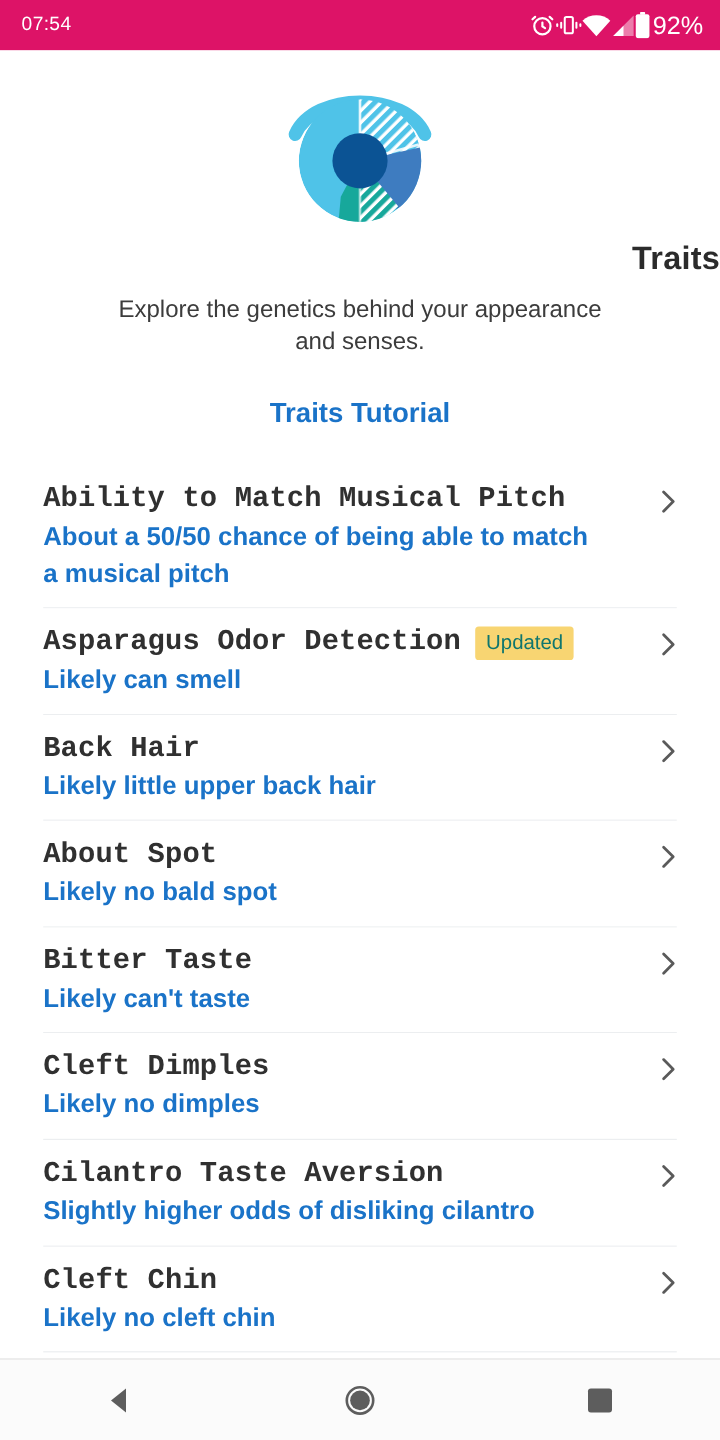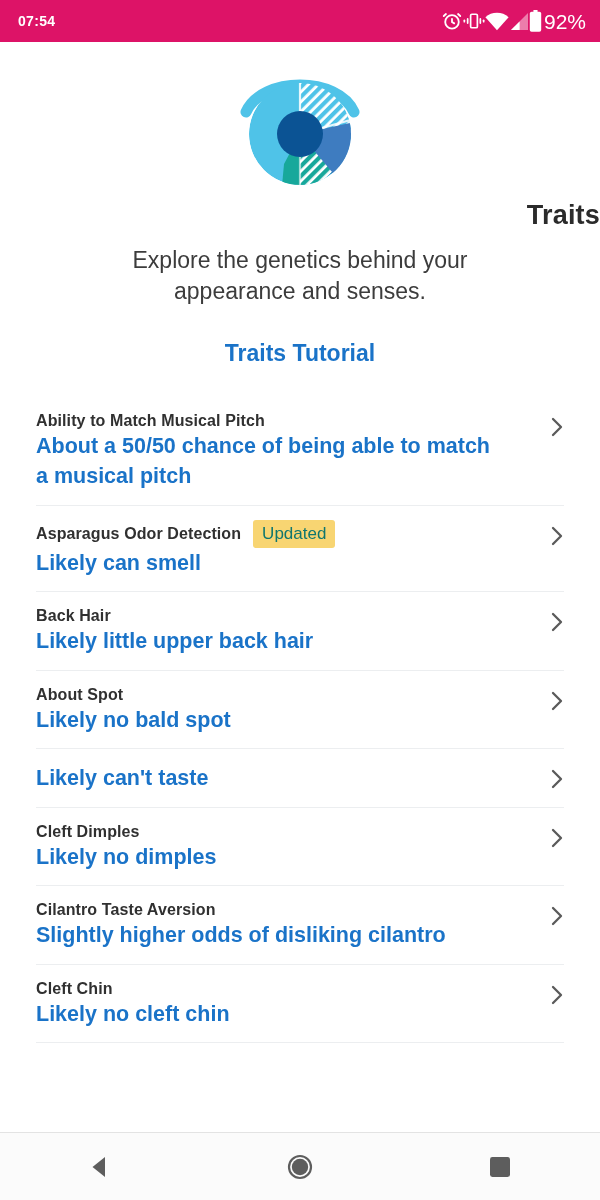--- a/index.html
+++ b/index.html
@@ -11,38 +11,38 @@
     overflow:hidden;
   }
   .phone { position:relative; width:600px; height:1200px; background:#fff; display:flex; flex-direction:column; }
 
   
   .statusbar {
     height:42px; background:#DD1367; flex:0 0 42px;
     display:flex; align-items:center; justify-content:space-between;
     padding:0 14px 0 18px; color:#ffffff;
   }
-  .status-time { font-size:14px; font-weight:700; letter-spacing:.3px; line-height:1; }
+  .status-time { font-size:16px; font-weight:400; letter-spacing:.3px; line-height:1; }
   .status-icons { display:flex; align-items:center; gap:0; }
   .status-icons svg { display:block; }
   .status-batt { font-size:21px; font-weight:500; line-height:1; margin-left:2px; }
 
   
   .content { flex:1 1 auto; overflow:hidden; background:#fff; }
 
   
   .hero { padding-top:14px; text-align:center; }
   .logo-wrap { width:160px; height:140px; margin:0 auto; position:relative; }
   .logo-wrap svg { display:block; }
   .app-title {
     font-size:27px; font-weight:700; color:#2b2b2b;
     margin-top:4px; letter-spacing:.2px;text-align:right;
   }
   .app-desc {
-    font-size:23px; color:#3c3c3c; line-height:1.36;
+    font-size:20px; color:#3c3c3c; line-height:1.36;
     margin:14px auto 0; max-width:420px; font-weight:400;
   }
   .tutorial-link {
     display:block; font-size:23px; color:#1a73c8; font-weight:600;
     margin-top:32px; text-decoration:none; text-align:center;
   }
 
   
   .trait-list { margin-top:30px; padding:0 0 0 0; }
   .trait-row {
@@ -50,22 +50,23 @@
     background:#fff; cursor:pointer;
   }
   .trait-row + .trait-row::before,
   .trait-list .trait-row.with-rule::after { content:""; }
   .trait-row::after {
     content:""; position:absolute; left:36px; right:36px; bottom:0;
     height:1px; background:#eceef0;
   }
   .trait-head { display:flex; align-items:center; gap:12px; }
   .trait-name {
-    font-size:16px; color:#303030; font-weight:700; line-height:1.25;
+    font-size:24px; color:#303030; font-weight:700; line-height:1.25;
     letter-spacing:.1px;
+    font-family:Liberation Mono, monospace;
   }
   .badge {
     display:inline-block; background:#F8D572; color:#0f766e;
     font-size:17px; font-weight:500; line-height:1;
     padding:5px 9px 6px; border-radius:3px; white-space:nowrap;
   }
   .trait-desc {
     font-size:21.5px; color:#1a73c8; font-weight:600; line-height:1.42;
     margin-top:0; max-width:470px;
   }
@@ -224,20 +225,23 @@
         </div>
         <div class="trait-desc">Likely no bald spot</div>
         <span class="chev">
           <svg width="14" height="24" viewBox="0 0 14 24" fill="none" stroke="#5a5a5a" stroke-width="2.3" stroke-linecap="round" stroke-linejoin="round">
               <path d="M3 4l8 8-8 8"></path>
             </svg>
         </span>
       </div>
 
       <div class="trait-row">
+        <div class="trait-head">
+          <span class="trait-name">Bitter Taste</span>
+        </div>
         <div class="trait-desc">Likely can't taste</div>
         <span class="chev">
           <svg width="14" height="24" viewBox="0 0 14 24" fill="none" stroke="#5a5a5a" stroke-width="2.3" stroke-linecap="round" stroke-linejoin="round">
               <path d="M3 4l8 8-8 8"></path>
             </svg>
         </span>
       </div>
 
       <div class="trait-row">
         <div class="trait-head">

